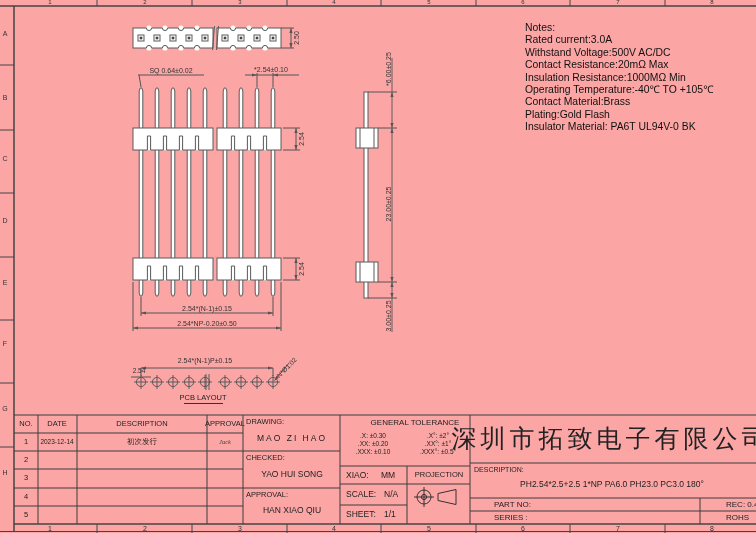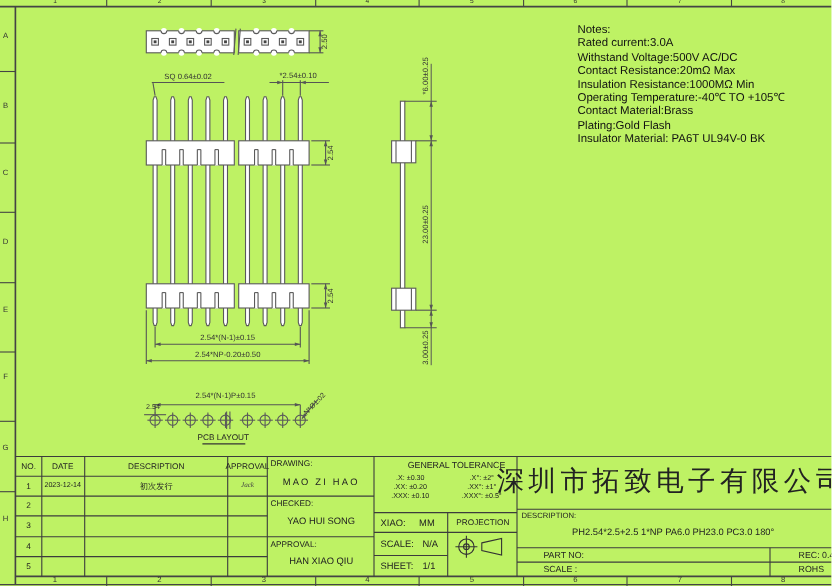--- a/index.html
+++ b/index.html
@@ -1,16 +1,16 @@
 <!DOCTYPE html>
 <html><head>
 <meta charset="utf-8">
 <style>
   html,body{margin:0;padding:0;background:#fff;}
-  .sheet{position:relative;width:756px;height:533px;background:#bef264;overflow:hidden;
+  .sheet{position:relative;width:756px;height:533px;background:#fca5a5;overflow:hidden;
          font-family:"Liberation Sans",sans-serif;color:#222;}
   svg.linework{position:absolute;left:0;top:0;}
   .lb{position:absolute;white-space:nowrap;color:#222;transform:translate(-50%,-50%);line-height:1;}
   .la{position:absolute;white-space:nowrap;color:#222;line-height:1;}
   .rotl{transform:translate(-50%,-50%) rotate(-90deg);}
   .rotd{transform:translate(-50%,-50%) rotate(-46deg);}
   .fz6{font-size:6.5px;} .fz7{font-size:7px;} .fz75{font-size:7.5px;text-align:right;} .fz8{font-size:8px;padding-left:20px;}
   .fz85{font-size:8.5px;}
   .dim{color:#333;}
   .zone{color:#333;font-size:7px;}
@@ -377,16 +377,16 @@
   <span class="la fz85" style="left:346px;top:490px">SCALE:</span>
   <span class="la fz85" style="left:384px;top:490px">N/A</span>
   <span class="la fz85" style="left:346px;top:510px">SHEET:</span>
   <span class="la fz85" style="left:384px;top:510px">1/1</span>
 
   <span class="lb cjk company" style="left:611px;top:438px">深圳市拓致电子有限公司</span>
   <span class="la fz7" style="left:474px;top:466px">DESCRIPTION:</span>
   <span class="lb fz85" style="left:612px;top:484px">PH2.54*2.5+2.5 1*NP PA6.0 PH23.0 PC3.0 180°</span>
   <span class="la fz8" style="left:474px;top:501px">PART NO:</span>
   <span class="la fz8" style="left:706px;top:501px">REC: 0.4</span>
-  <span class="la fz8" style="left:474px;top:514px">SCALE :</span>
+  <span class="la fz8" style="left:474px;top:514px">SERIES :</span>
   <span class="la fz8" style="left:706px;top:514px">ROHS</span>
 
 </div>
 
 </body></html>

